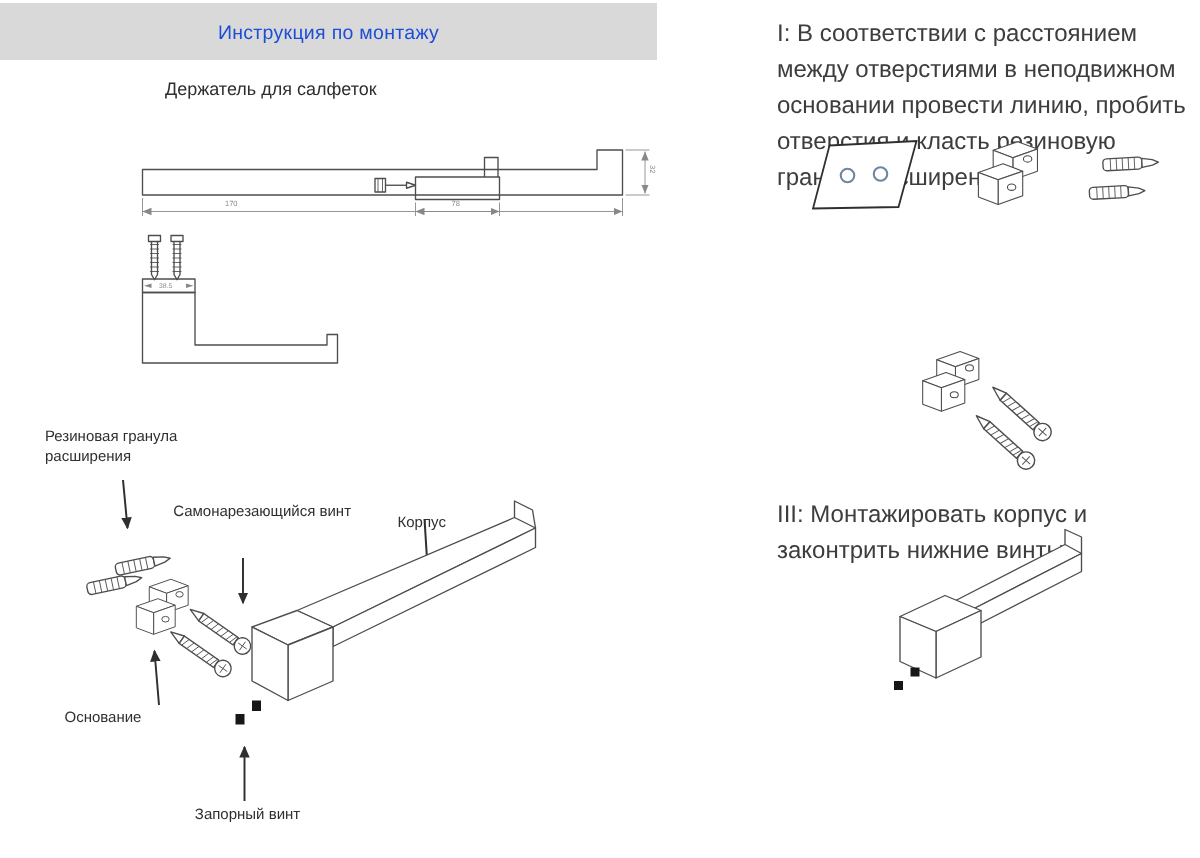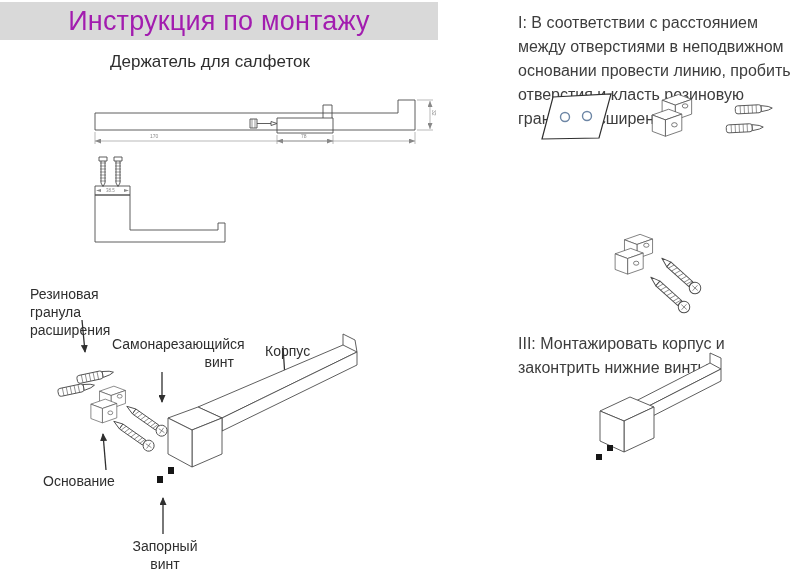--- a/index.html
+++ b/index.html
@@ -2,33 +2,33 @@
 <html><head>
 <meta charset="utf-8">
 <style>
   * { margin:0; padding:0; box-sizing:border-box; }
   html,body { width:800px; height:572px; }
   body { font-family:"Liberation Sans", sans-serif; background:#ffffff; overflow:hidden; }
   .page { position:relative; width:800px; height:572px; background:#ffffff; }
 
   .title-band { position:absolute; left:0; top:2px; width:438px; height:38px;
     background:#d9d9d9; display:flex; align-items:center; justify-content:center; }
-  .title { font-size:27px; color:#a21caf; letter-spacing:0.2px; }
-  .subtitle { position:absolute; left:110px; top:52px; font-size:17px; color:#2e2e2e; }
+  .title { font-size:13px; color:#1d4ed8; letter-spacing:0.2px; }
+  .subtitle { position:absolute; left:110px; top:52px; font-size:12px; color:#2e2e2e; }
 
   svg { position:absolute; overflow:visible; }
   .draw { stroke:#4d4d4d; stroke-width:0.9; fill:none; stroke-linejoin:round; }
   .face { stroke:#4d4d4d; stroke-width:0.9; fill:#ffffff; stroke-linejoin:round; }
   .dimline { stroke:#8a8a8a; stroke-width:0.6; fill:none; }
   .hatch { stroke:#555555; stroke-width:0.6; fill:none; }
   .labarrow { stroke:#2f2f2f; stroke-width:1.3; fill:none; }
 
   .dim { position:absolute; font-size:5px; color:#8a8a8a; }
   .dim-vert { writing-mode:vertical-rl; }
-  .part-label { position:absolute; font-size:14px; color:#2f2f2f; line-height:1.3; }
+  .part-label { position:absolute; font-size:10px; color:#2f2f2f; line-height:1.3; }
   .center { text-align:center; }
   .step-text { position:absolute; font-size:16px; line-height:1.5; color:#3d3d3d; }
 </style>
 </head>
 <body>
 
 <div class="page">
 
   <svg width="0" height="0">
     <defs>

